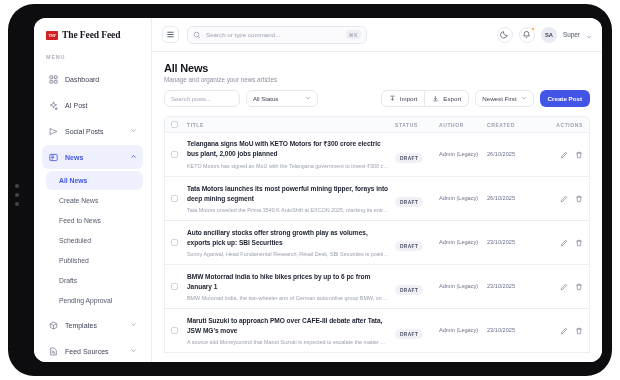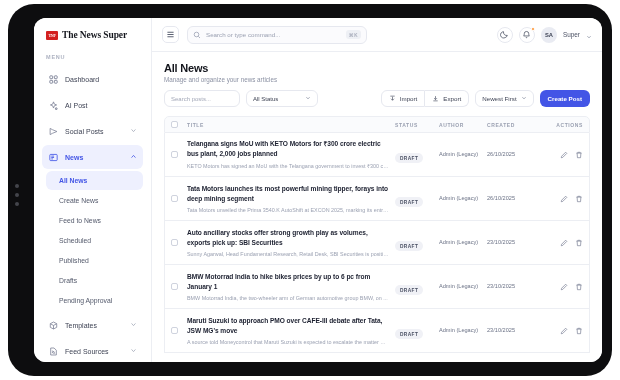--- a/index.html
+++ b/index.html
@@ -229,21 +229,21 @@
   <div class="bezel-dots">
     <i></i>
       <i></i>
       <i></i>
   </div>
   <div class="screen">
 
     <aside class="sidebar">
       <div class="brand">
         <span class="brand-mark">TNF</span>
-        <span class="brand-name">The News Super</span>
+        <span class="brand-name">The Feed Feed</span>
       </div>
       <div class="menu-label">MENU</div>
 
       <div class="nav-item">
         <span class="ico">
             <svg viewBox="0 0 16 16" fill="none" stroke="#7a8095" stroke-width="1.6">
               <rect x="1.5" y="1.5" width="5" height="5" rx="1"></rect>
               <rect x="9.5" y="1.5" width="5" height="5" rx="1"></rect>
               <rect x="1.5" y="9.5" width="5" height="5" rx="1"></rect>
               <rect x="9.5" y="9.5" width="5" height="5" rx="1"></rect>

